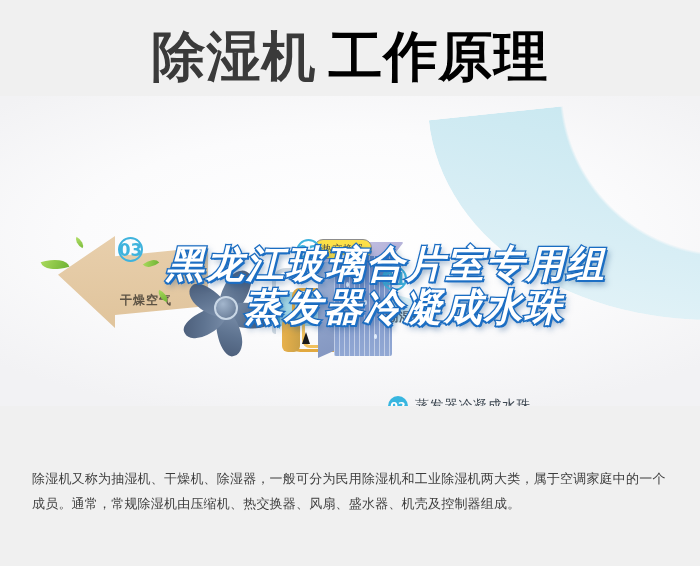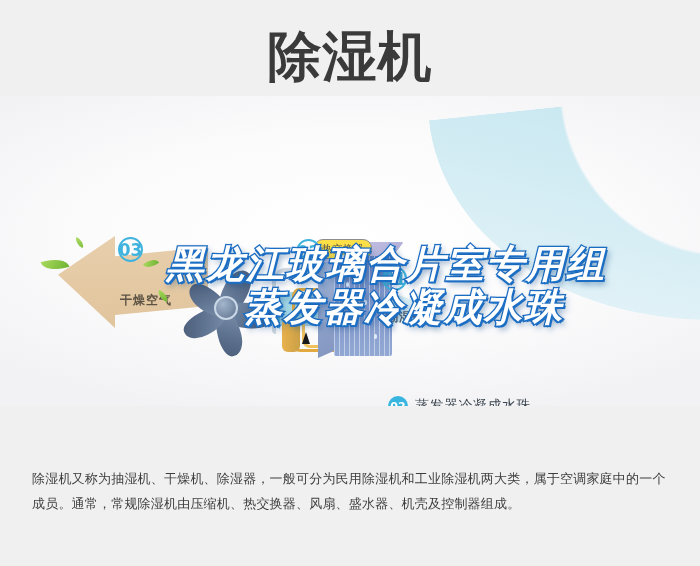--- a/index.html
+++ b/index.html
@@ -199,20 +199,21 @@
   .para:last-child{margin-bottom:0;}
   .lead{font-weight:bold;color:#2e2e2e;}
 </style>
 </head>
 <body>
 
 <div class="page">
 
   <div class="title-bar">
     <span class="title-a">除湿机</span>
+    <span class="title-b">工作原理</span>
   </div>
 
   <div class="illus">
 
     <div class="humid-band"></div>
     <div class="humid-tail"></div>
     <div class="humid-arrow"></div>
 
     <div class="dry-arrow"></div>
     <div class="dry-label">干燥空气</div>

